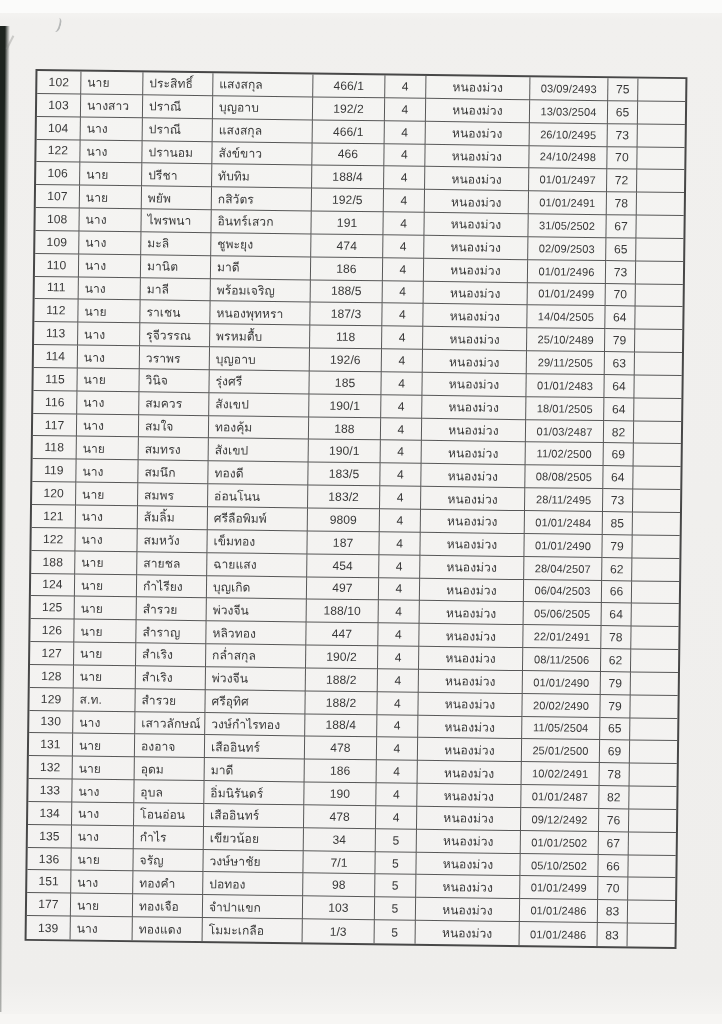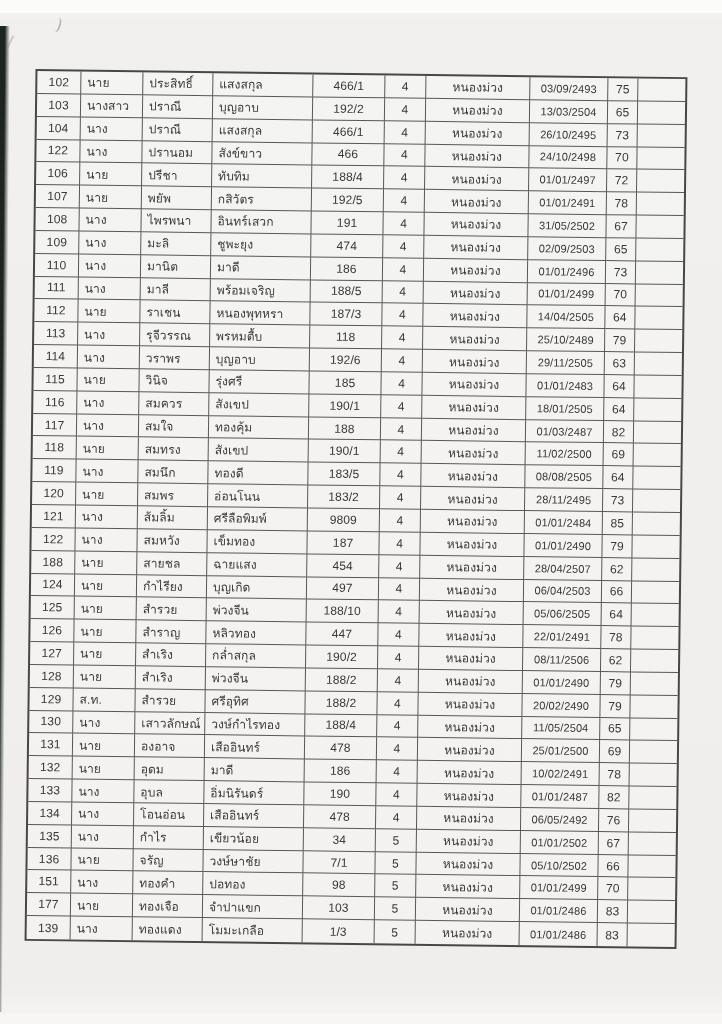--- a/index.html
+++ b/index.html
@@ -471,21 +471,21 @@
   </div>
 
   <div class="row">
     <div class="c c0">134</div>
     <div class="c c1">นาง</div>
     <div class="c c2">โอนอ่อน</div>
     <div class="c c3">เสืออินทร์</div>
     <div class="c c4">478</div>
     <div class="c c5">4</div>
     <div class="c c6">หนองม่วง</div>
-    <div class="c c7">06/05/2492</div>
+    <div class="c c7">09/12/2492</div>
     <div class="c c8">76</div>
     <div class="c c9"></div>
   </div>
 
   <div class="row">
     <div class="c c0">135</div>
     <div class="c c1">นาง</div>
     <div class="c c2">กำไร</div>
     <div class="c c3">เขียวน้อย</div>
     <div class="c c4">34</div>

